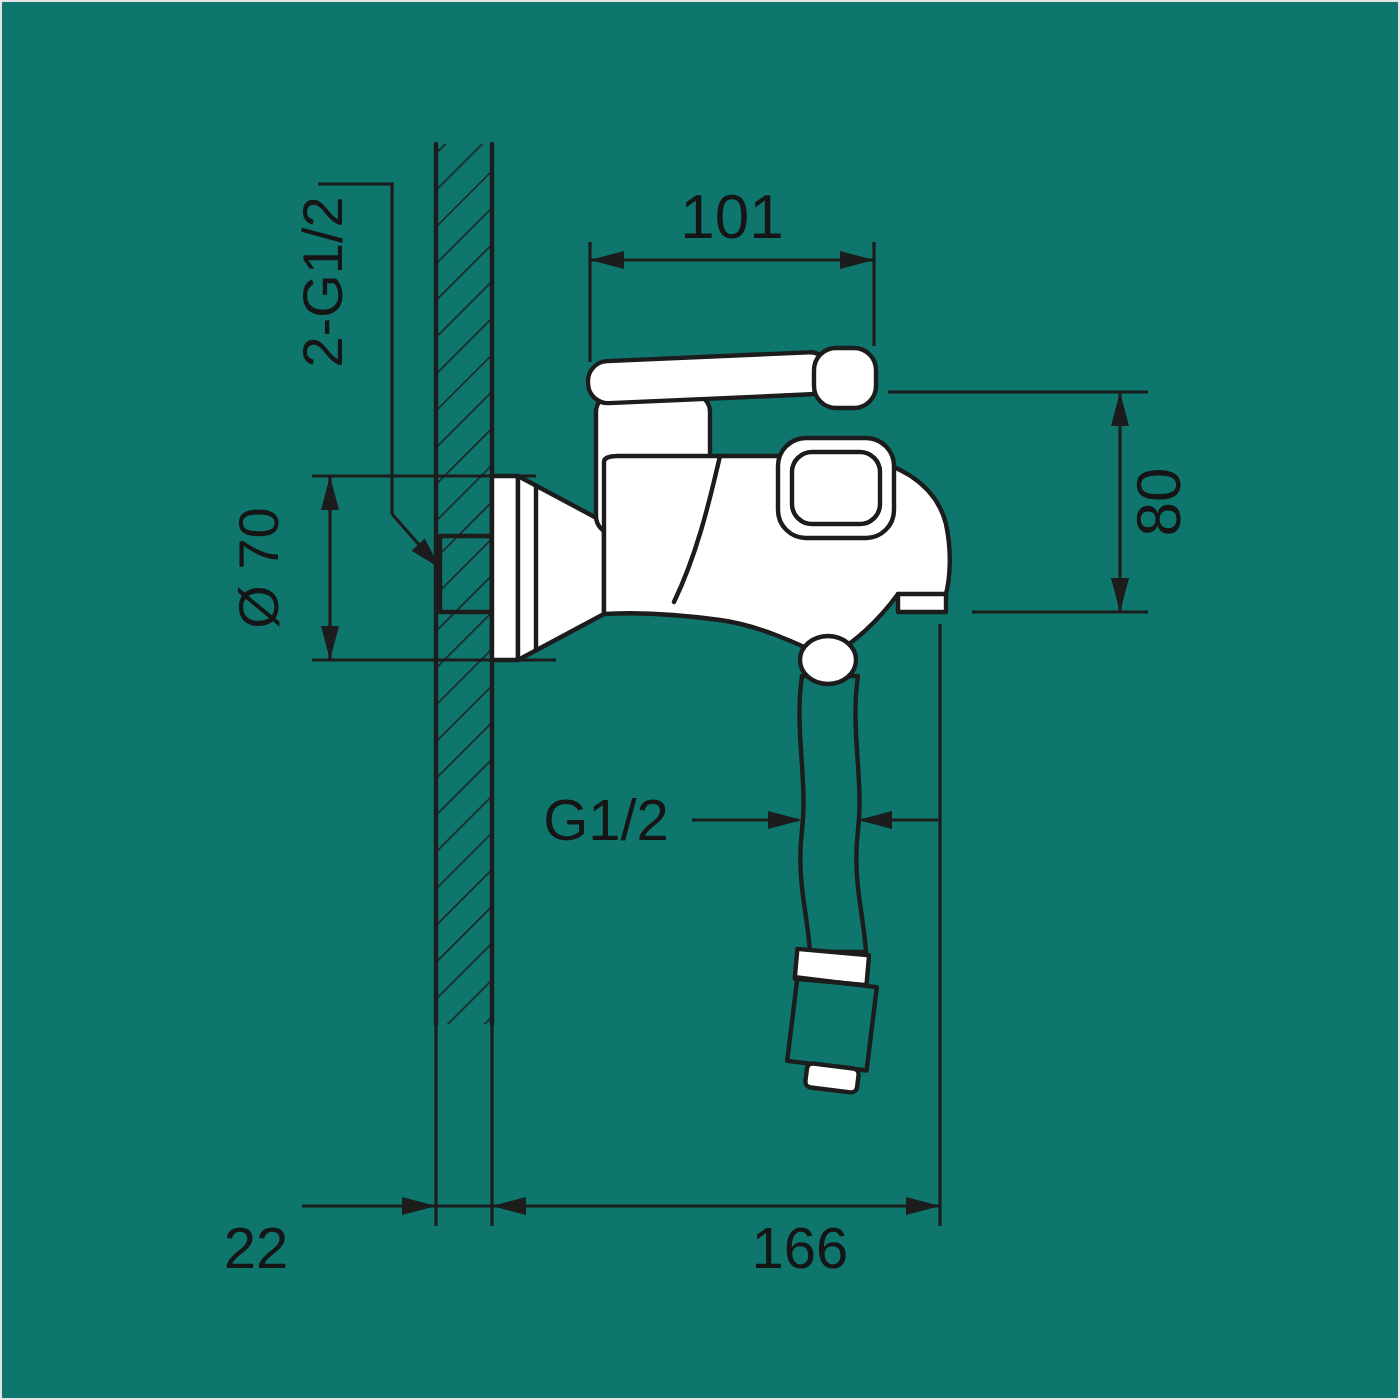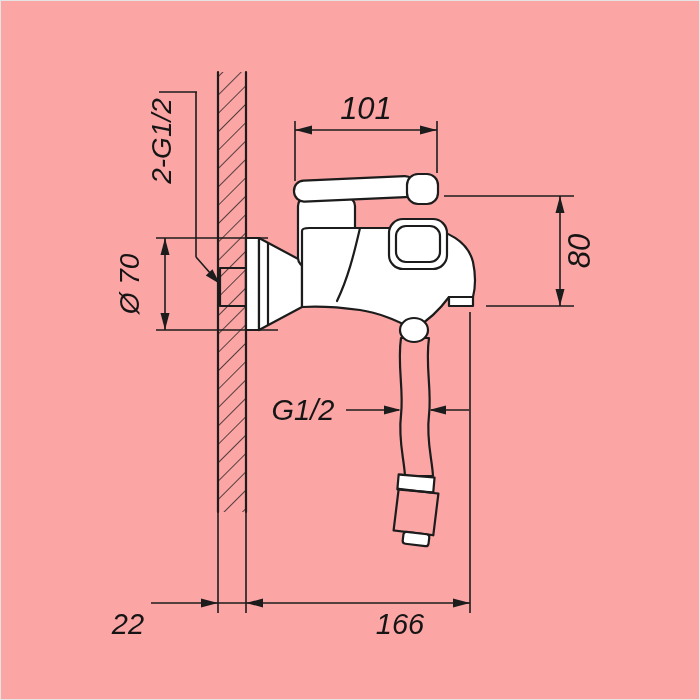--- a/index.html
+++ b/index.html
@@ -1,21 +1,20 @@
 <!DOCTYPE html>
 <html><head>
 <meta charset="utf-8">
 <style>
   html,body{margin:0;padding:0;background:#ffffff;}
   .canvas{
-    width:700px;height:700px;position:relative;background:#fca5a5;
+    width:700px;height:700px;position:relative;background:#0f766e;
     box-shadow: inset 0 0 0 1px #e4e4e4;
     font-family:"Liberation Sans", sans-serif;
     overflow:hidden;
-    font-style:italic;
   }
   svg{position:absolute;left:0;top:0;}
   .obj{stroke:#1c1c1c;stroke-width:2.2;fill:none;stroke-linejoin:round;stroke-linecap:round;}
   .objf{fill:#ffffff;}
   .dim{stroke:#1c1c1c;stroke-width:1.6;fill:none;stroke-linecap:butt;}
   .arrow{fill:#1c1c1c;stroke:none;}
   text{fill:#151515;font-family:"Liberation Sans", sans-serif;}
   .num{font-size:31px;}
   .thread{font-size:28px;}
   .mid{text-anchor:middle;}

